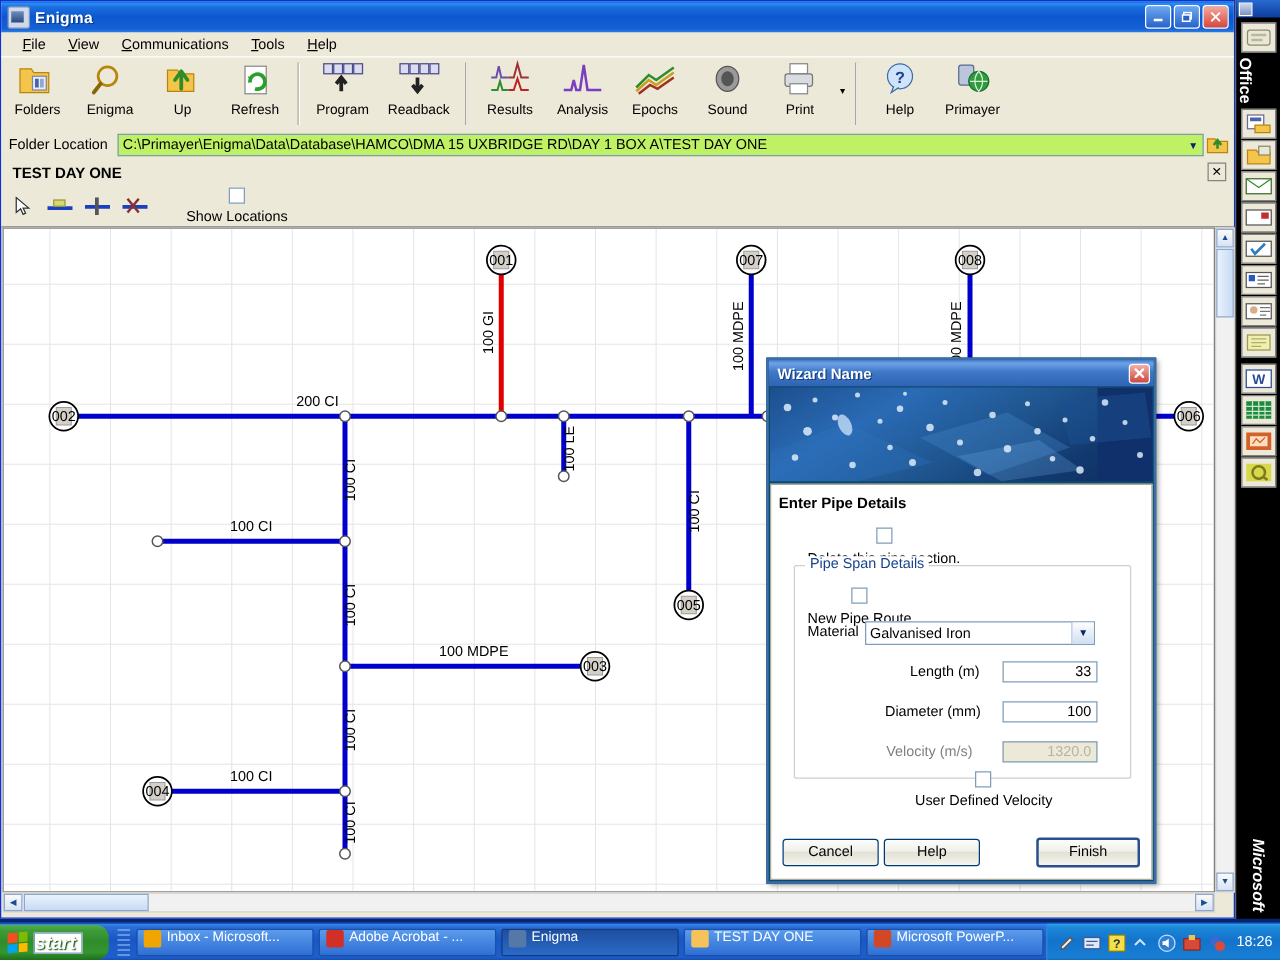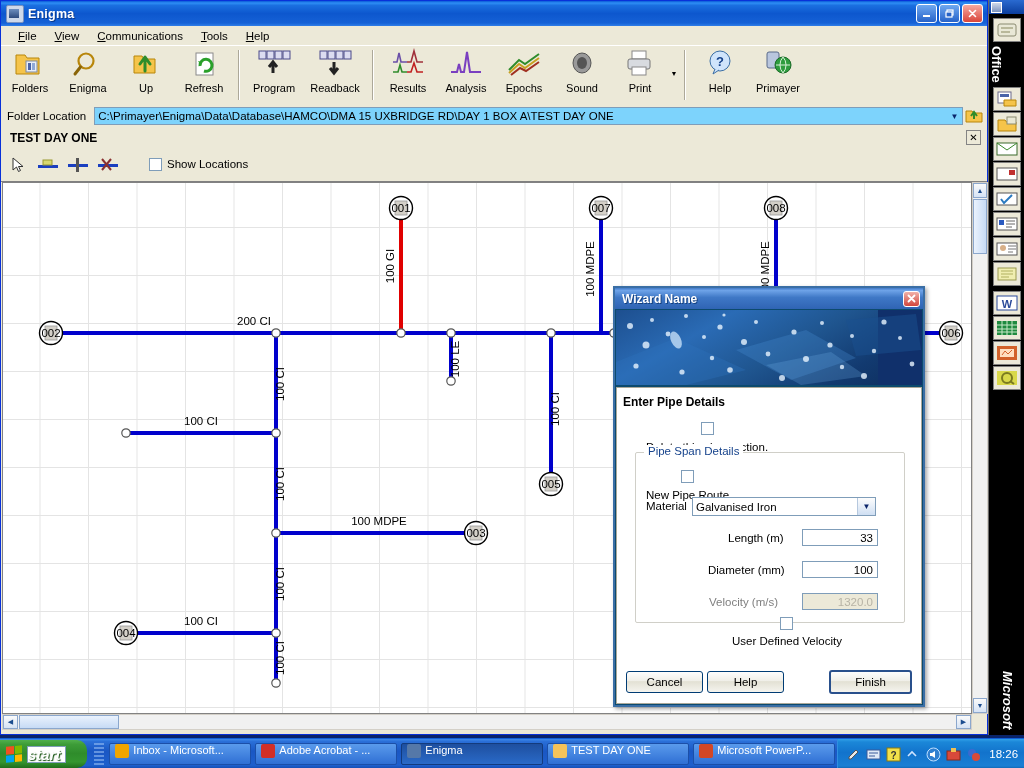--- a/index.html
+++ b/index.html
@@ -46,37 +46,37 @@
   .tbitem{width:58px;height:56px;display:flex;flex-direction:column;align-items:center;justify-content:flex-start;gap:2px;}
   .tbitem .lbl{font-size:11px;color:#000;white-space:nowrap;}
   .tbicon{width:34px;height:32px;position:relative;}
   .tbsep{width:1px;height:50px;background:#aca899;margin:2px 5px 0 5px;border-right:1px solid #fff;}
   .tb-dropdown{width:10px;height:50px;display:flex;align-items:center;justify-content:center;
     color:#000;font-size:7px;}
 
   
   .locbar{position:absolute;left:0;top:104px;right:0;height:22px;background:#ece9d8;display:flex;align-items:center;}
   .locbar .loclabel{font-size:11.5px;padding:0 8px 0 6px;color:#000;}
-  .locbox{flex:1;height:18px;background:#7dd3fc;border:1px solid #7f9db9;display:flex;align-items:center;
+  .locbox{flex:1;height:18px;background:#bef264;border:1px solid #7f9db9;display:flex;align-items:center;
      font-size:11.5px;padding-left:3px;color:#000;box-sizing:border-box;margin-right:2px;overflow:hidden;white-space:nowrap;}
   .locbox .arrow{margin-left:auto;width:15px;height:16px;display:flex;align-items:center;justify-content:center;
      font-size:8px;color:#0a246a;}
   .loc-go{width:20px;height:18px;margin-right:2px;position:relative;}
 
   
   .doctab{position:absolute;left:0;top:126px;right:0;height:21px;background:#ece9d8;display:flex;align-items:center;}
   .doctab .dt-title{font-weight:bold;font-size:12px;padding-left:9px;color:#000;letter-spacing:0px;}
   .doctab .dt-close{margin-left:auto;margin-right:6px;width:15px;height:15px;border:1px solid #848484;
      background:#ece9d8;display:flex;align-items:center;justify-content:center;font-size:10px;color:#000;box-sizing:border-box;}
 
   
   .dtools{position:absolute;left:0;top:147px;right:0;height:33px;background:#ece9d8;display:flex;align-items:center;
      border-bottom:1px solid #808080;}
   .dtool{width:26px;height:24px;display:flex;align-items:center;justify-content:center;margin-left:4px;}
-  .showloc{display:flex;align-items:flex-start;gap:5px;margin-left:28px;font-size:11.5px;}
+  .showloc{display:flex;align-items:center;gap:5px;margin-left:28px;font-size:11.5px;flex-direction:column;}
   .cbx{width:13px;height:13px;border:1px solid #7f9db9;background:#fff;box-sizing:border-box;display:inline-block;
      position:relative;}
 
   
   .canvasWrap{position:absolute;left:1px;top:181px;width:970px;height:532px;background:#fff;
      border:1px solid #828282;box-sizing:border-box;overflow:hidden;}
   .grid{position:absolute;left:0;top:0;width:100%;height:100%;
     background-image:
       linear-gradient(to right, #e4e4e4 1px, transparent 1px),
       linear-gradient(to bottom, #e4e4e4 1px, transparent 1px);

